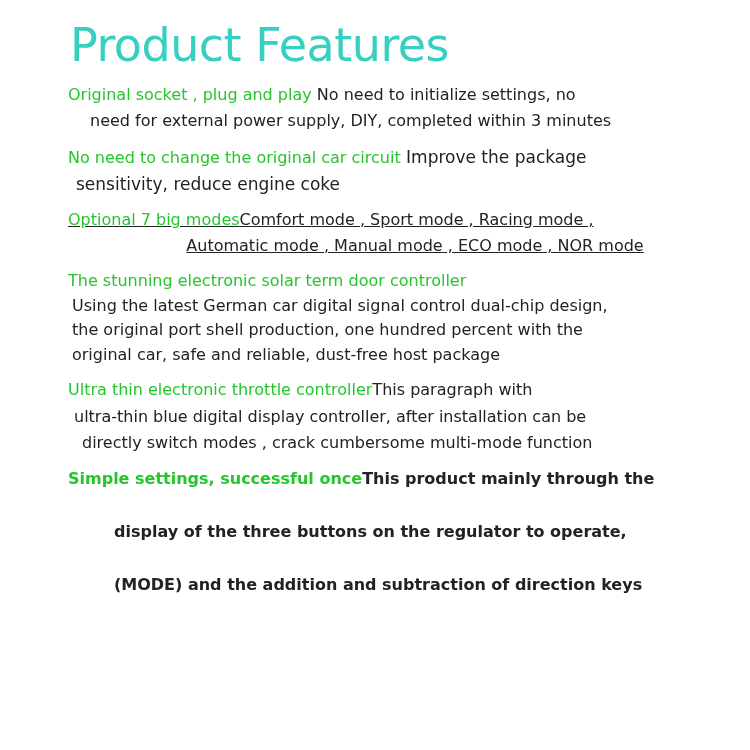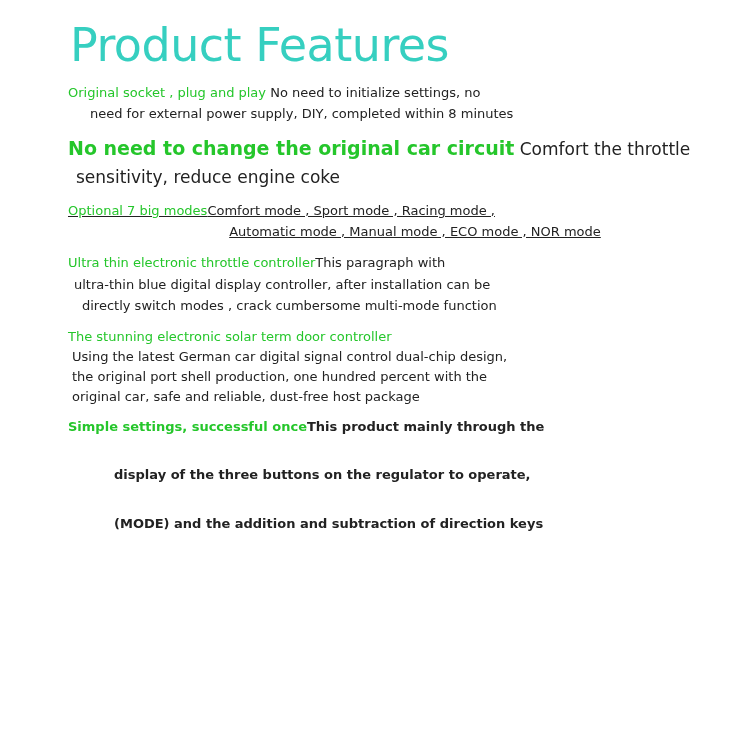--- a/index.html
+++ b/index.html
@@ -28,32 +28,32 @@
     font-weight: normal;
     letter-spacing: -0.5px;
     margin: 8px 0 14px 2px;
     font-family: "DejaVu Sans", sans-serif;
   }
   .feature {
     margin-bottom: 10px;
   }
   .feature p {
     margin: 0;
-    font-size: 13px;
+    font-size: 16px;
     line-height: 1.62;
     color: #222222;
   }
   .hl {
     color: #25c62b;
   }
   .f1 p { text-indent: 0; }
   .f1 .line2 { padding-left: 22px; }
 
   .f2 p { font-size: 17px; line-height: 1.55; }
-  .f2 .hl { font-size: 19px; font-weight: bold; }
+  .f2 .hl { font-size: 16px; }
   .f2 .line2, .f2 .line3 { padding-left: 8px; }
 
   .f3 p { line-height: 1.62; text-decoration: underline; }
   .f3 .line2 { padding-left: 30px; text-align: center; }
 
   .f4 p { line-height: 1.66; }
   .f4 .line2 { padding-left: 6px; }
   .f4 .line3 { padding-left: 14px; }
 
   .f5 .hl { display: block; margin-bottom: 1px; }
@@ -65,47 +65,47 @@
 </style>
 </head>
 <body>
 
 <div class="page">
 
   <h1 class="title">Product Features</h1>
 
   <div class="feature f1">
     <p class="line1"><span class="hl">Original socket , plug and play</span><span> No need to initialize settings, no</span></p>
-    <p class="line2">need for external power supply, DIY, completed within 8 minutes</p>
+    <p class="line2">need for external power supply, DIY, completed within 3 minutes</p>
   </div>
 
   <div class="feature f2">
-    <p class="line1"><span class="hl">No need to change the original car circuit</span><span> Comfort the throttle</span></p>
+    <p class="line1"><span class="hl">No need to change the original car circuit</span><span> Improve the package</span></p>
     <p class="line3">sensitivity, reduce engine coke</p>
   </div>
 
   <div class="feature f3">
     <p class="line1"><span class="hl">Optional 7 big modes</span><span>Comfort mode , Sport mode , Racing mode ,</span></p>
     <p class="line2">Automatic mode , Manual mode , ECO mode , NOR mode</p>
-  </div>
-
-  <div class="feature f4">
-    <p class="line1"><span class="hl">Ultra thin electronic throttle controller</span><span>This paragraph with</span></p>
-    <p class="line2">ultra-thin blue digital display controller, after installation can be</p>
-    <p class="line3">directly switch modes , crack cumbersome multi-mode function</p>
   </div>
 
   <div class="feature f5">
     <p class="line1">
         <span class="hl">The stunning electronic solar term door controller</span>
       </p>
     <p class="line2">Using the latest German car digital signal control dual-chip design,</p>
     <p class="line3">the original port shell production, one hundred percent with the</p>
     <p class="line4">original car, safe and reliable, dust-free host package</p>
   </div>
 
+  <div class="feature f4">
+    <p class="line1"><span class="hl">Ultra thin electronic throttle controller</span><span>This paragraph with</span></p>
+    <p class="line2">ultra-thin blue digital display controller, after installation can be</p>
+    <p class="line3">directly switch modes , crack cumbersome multi-mode function</p>
+  </div>
+
   <div class="feature f6">
     <p class="line1"><span class="hl">Simple settings, successful once</span><span>This product mainly through the</span></p>
     <p class="line2">display of the three buttons on the regulator to operate,</p>
     <p class="line4">(MODE) and the addition and subtraction of direction keys</p>
   </div>
 
 </div>
 
 </body></html>

